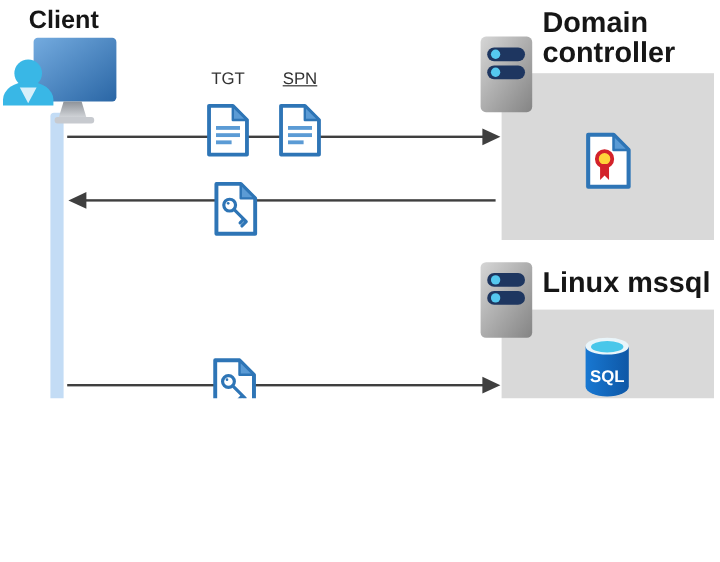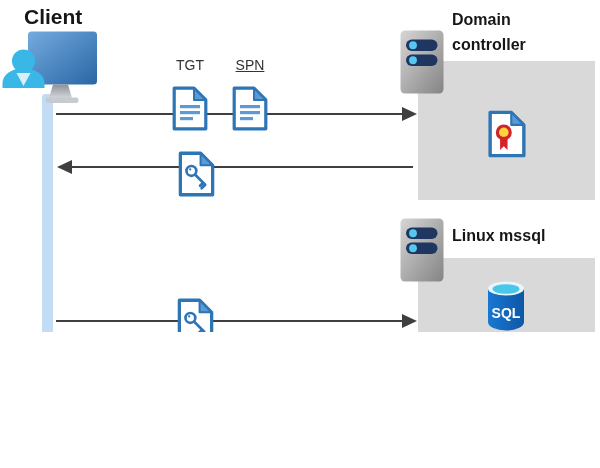--- a/index.html
+++ b/index.html
@@ -19,21 +19,21 @@
   .aline{height:2px;background:#3F3F3F;}
   .line1{left:56px;top:113px;width:348px;}
   .line2{left:71px;top:166px;width:342px;}
   .line3{left:56px;top:320px;width:348px;}
   .head-right{width:0;height:0;border-left:15px solid #3F3F3F;border-top:7px solid transparent;border-bottom:7px solid transparent;}
   .head1{left:402px;top:107px;}
   .head3{left:402px;top:314px;}
   .head-left{width:0;height:0;border-right:15px solid #3F3F3F;border-top:7px solid transparent;border-bottom:7px solid transparent;}
   .head2{left:57px;top:160px;}
   
-  .title{font-weight:700;color:#161616;font-size:16px;line-height:25px;}
+  .title{font-weight:700;color:#161616;font-size:24px;line-height:25px;}
   .client-title{left:24px;top:4px;width:90px;font-size:21px;}
   .dc-title{left:452px;top:7px;width:135px;}
   .linux-title{left:452px;top:223px;width:145px;white-space:nowrap;}
   .lbl{color:#333;font-size:14px;text-align:center;}
   .tgt-lbl{left:163px;top:57px;width:54px;}
   .spn-lbl{left:223px;top:57px;width:54px;text-decoration:underline;}
   .keytab-lbl{left:421px;top:412px;width:170px;font-size:18px;color:#3A3A3A;}
   .result-lbl{left:115px;top:435px;width:215px;font-size:19px;color:#3A3A3A;}
   
   .client-icon{left:0px;top:20px;width:100px;height:90px;}

